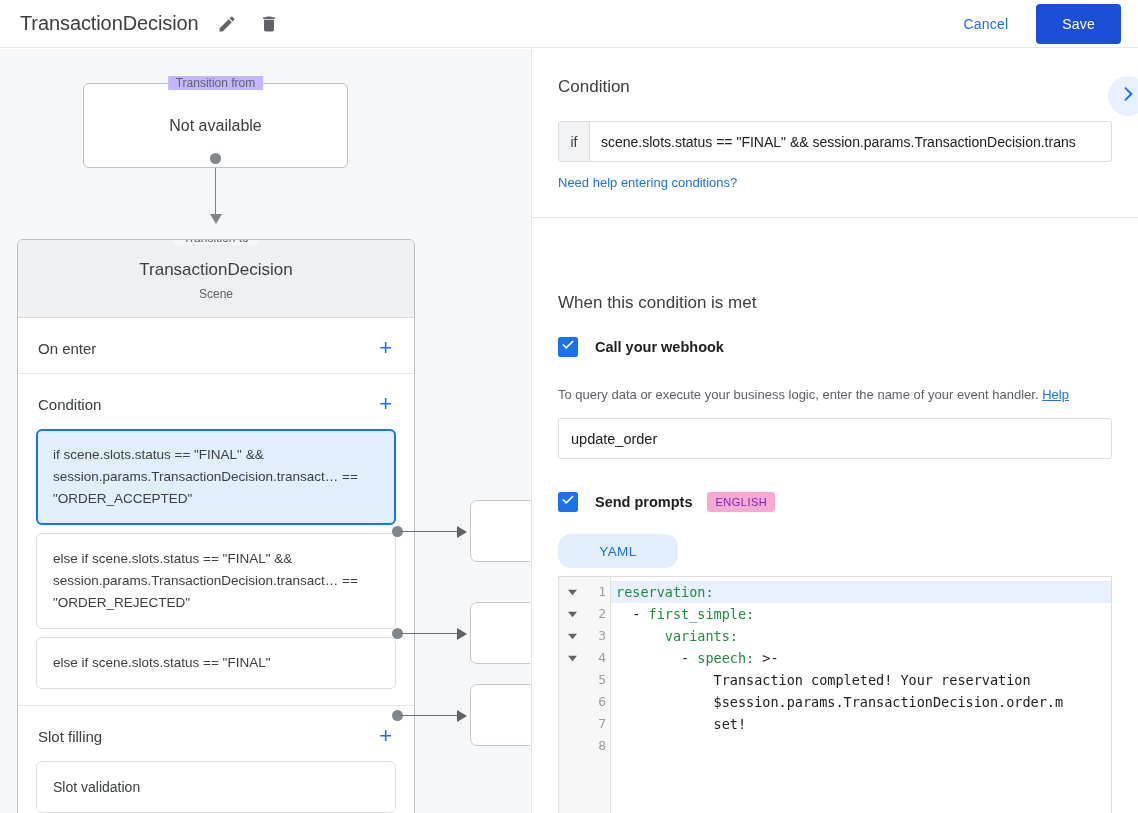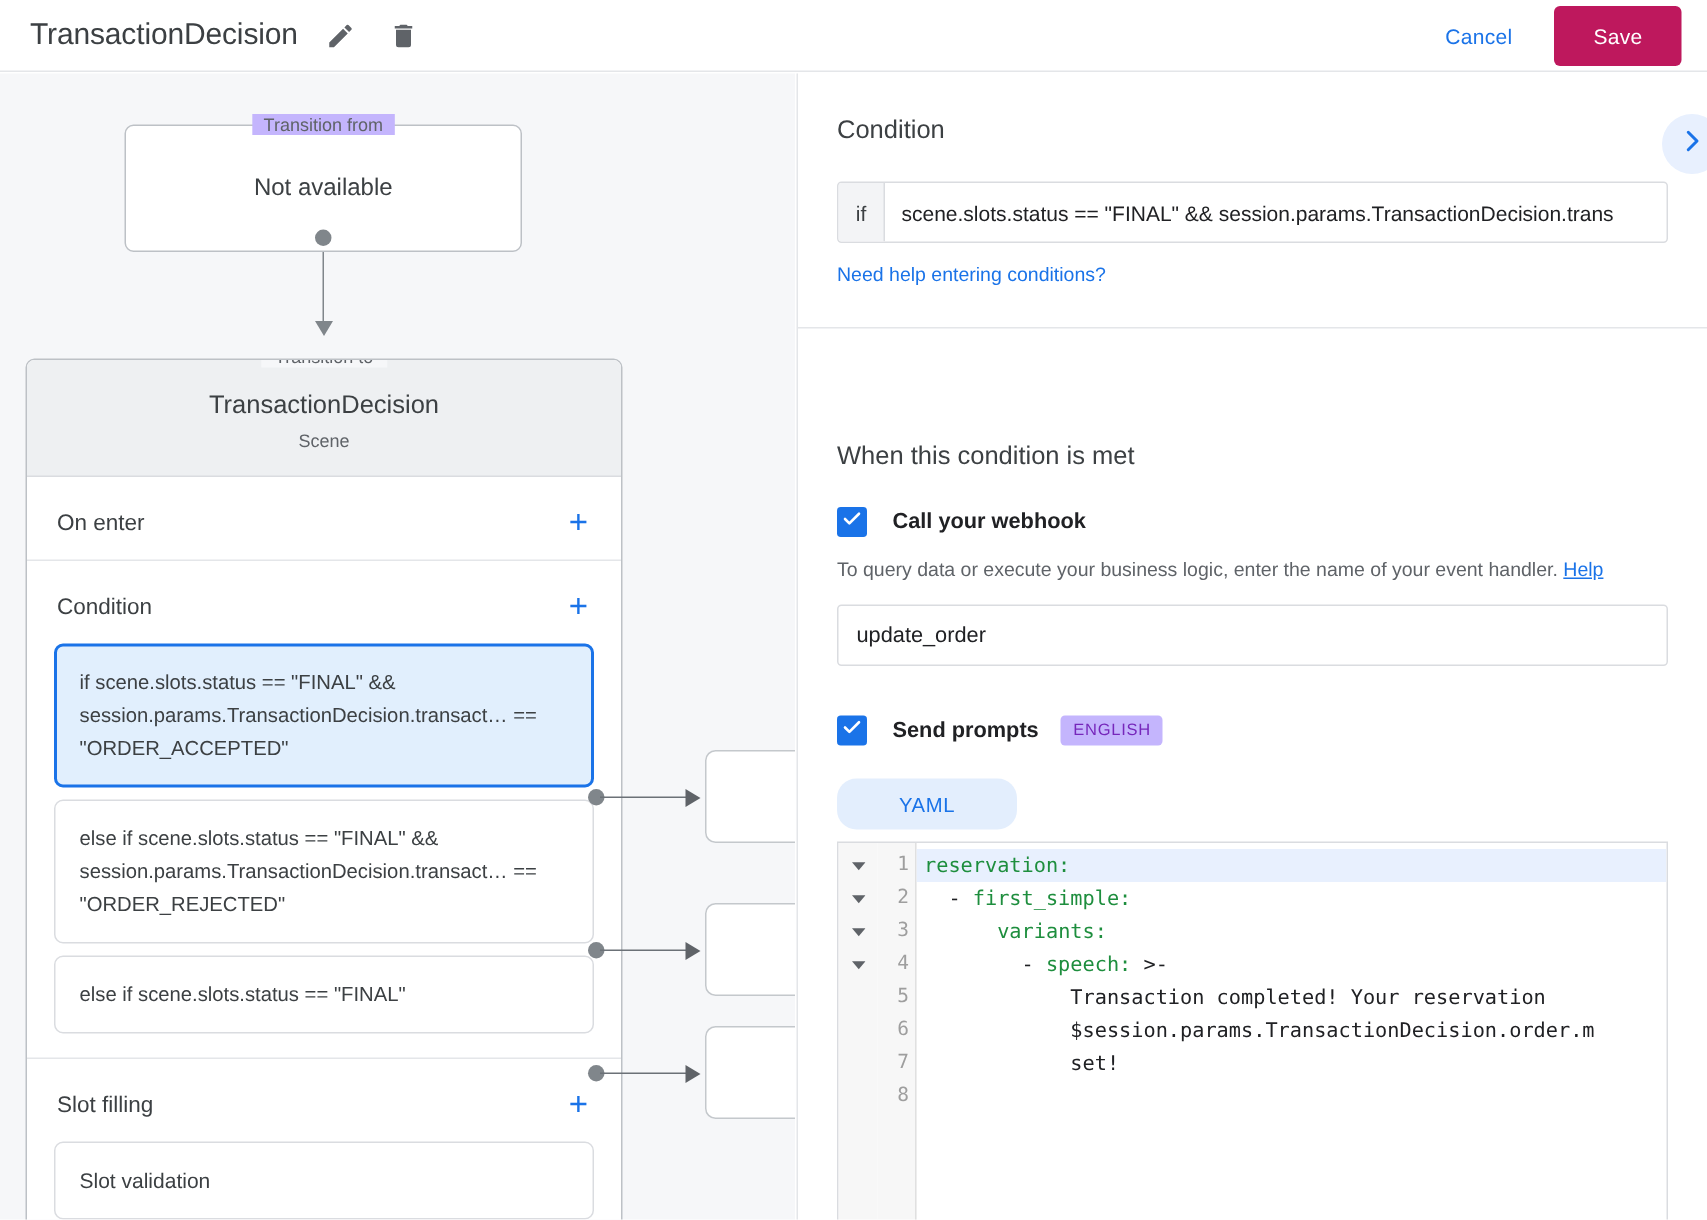--- a/index.html
+++ b/index.html
@@ -43,21 +43,21 @@
     font-size: 14px;
     color: #1a73e8;
     font-weight: 500;
     padding: 8px 14px;
     cursor: pointer;
     border-radius: 4px;
     letter-spacing: .2px;
   }
   #save-button {
     margin-left: 14px;
-    background: #be185d;
+    background: #1d4ed8;
     color: #ffffff;
     font-size: 14px;
     font-weight: 500;
     letter-spacing: .2px;
     border: none;
     border-radius: 4px;
     height: 40px;
     padding: 0 26px;
     cursor: pointer;
     font-family: "Liberation Sans", sans-serif;
@@ -290,32 +290,32 @@
     flex: 0 0 20px;
   }
   .check-label {
     margin-left: 17px;
     font-size: 14.5px;
     font-weight: bold;
     color: #202124;
   }
   .lang-badge {
     margin-left: 15px;
-    background: #c4b5fd;
+    background: #f9a8d4;
     color: #7627bb;
     font-size: 11px;
     letter-spacing: .5px;
     padding: 4px 8px;
     border-radius: 3px;
   }
   .helper-text {
     font-size: 13px;
     color: #5f6368;
     line-height: 20px;
-    margin-top: 12px;
+    margin-top: 28px;
   }
   .helper-link { color: #1a73e8; text-decoration: underline; cursor: pointer; }
 
   #webhook-input {
     margin-top: 13px;
     width: 100%;
     height: 41px;
     border: 1px solid #dadce0;
     border-radius: 3px;
     padding: 0 12px;

